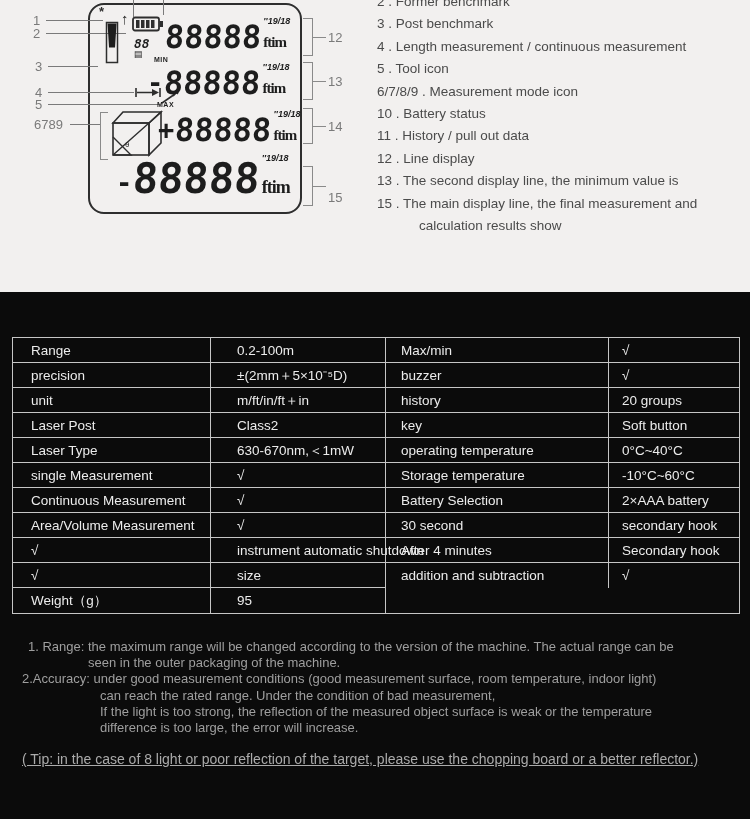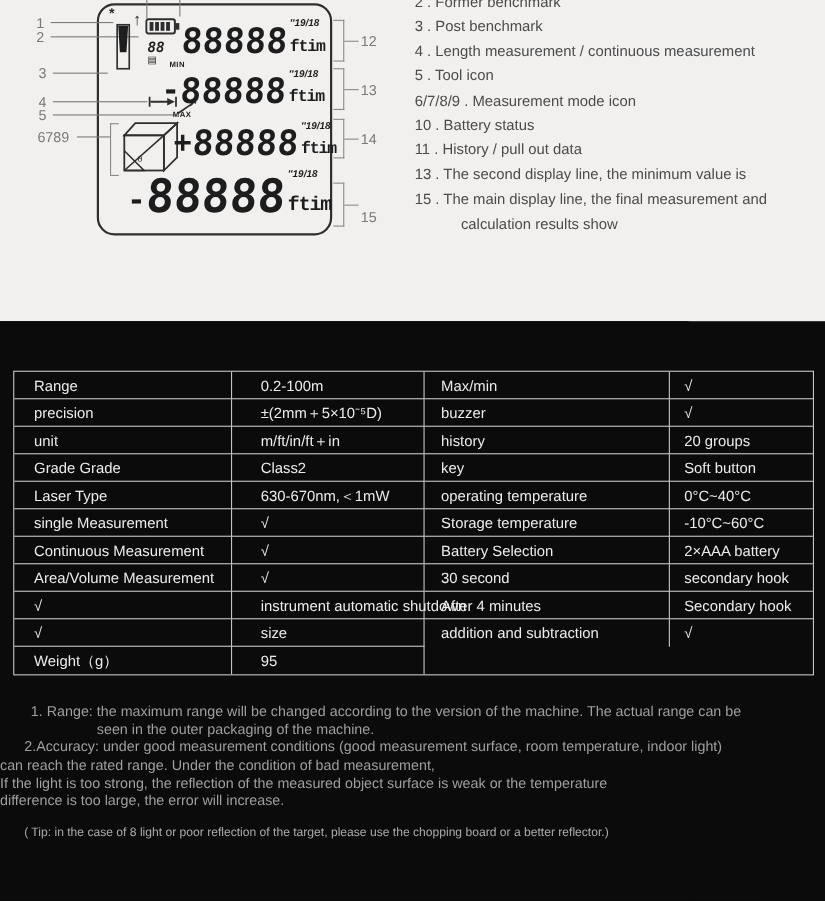--- a/index.html
+++ b/index.html
@@ -21,21 +21,21 @@
   .rbr{position:absolute;width:10px;border:1.5px solid #8a8a8a;border-left:none;}
 
   .disp{position:absolute;display:flex;align-items:flex-end;color:var(--digit);}
   .digits{font-family:"DejaVu Sans Mono",monospace;font-weight:bold;transform:skewX(-4deg);letter-spacing:0;line-height:0.76;}
   .d-s .digits{font-size:32px;}
   .d-l .digits{font-size:42px;}
   .prefix{font-family:"DejaVu Sans Mono",monospace;font-weight:bold;font-size:27px;line-height:20px;margin-right:1px;margin-bottom:2px;}
   .fr{display:flex;flex-direction:column;justify-content:space-between;margin-left:2px;}
   .d-s .fr{height:33px;} .d-l .fr{height:42px;}
   .marks{font-size:9px;font-weight:bold;font-style:italic;white-space:nowrap;}
-  .units{font-family:Liberation Mono, monospace;font-weight:bold;letter-spacing:-1px;text-align:right;}
+  .units{font-family:Liberation Serif, serif;font-weight:bold;letter-spacing:-1px;}
   .d-s .units{font-size:15px;line-height:13px;}
   .d-l .units{font-size:18px;line-height:15px;}
   .tiny-label{position:absolute;font-size:7px;font-weight:bold;color:var(--digit);letter-spacing:0.5px;}
   .hist{position:absolute;left:134px;top:38px;color:var(--digit);}
   .hist .h88{font-family:"DejaVu Sans Mono",monospace;font-weight:bold;font-style:italic;font-size:13px;line-height:12px;}
   .hist .hicon{font-size:9px;line-height:9px;}
   .laser-star{position:absolute;left:99px;top:4px;font-size:13px;font-weight:bold;color:var(--ink);}
   .pull-arrow{position:absolute;left:121px;top:12px;font-size:15px;font-weight:bold;color:var(--ink);line-height:14px;}
   .lbr{position:absolute;left:100px;top:112px;width:8px;height:48px;border:1.5px solid #8a8a8a;border-right:none;}
   .legend{position:absolute;left:377px;top:-9px;width:370px;color:var(--legend_text);font-size:13.5px;line-height:22.4px;}
@@ -46,22 +46,22 @@
   .spec-table{position:absolute;left:12px;top:45px;display:grid;grid-template-columns:198px 175px 223px 130px;border:1px solid var(--table_border);}
   .spec-cell{height:25px;line-height:25px;font-size:13.5px;color:var(--table_text);white-space:nowrap;border-right:1px solid var(--table_border);border-bottom:1px solid var(--table_border);}
   .spec-cell:nth-child(4n){border-right:none;}
   .spec-cell:nth-last-child(-n+4){border-bottom:none;}
   .spec-cell:nth-child(4n+1){padding-left:18px;}
   .spec-cell:nth-child(4n+2){padding-left:26px;}
   .spec-cell:nth-child(4n+3){padding-left:15px;}
   .spec-cell:nth-child(4n+4){padding-left:13px;}
   .notes{position:absolute;left:0;top:347px;width:750px;color:var(--note_text);font-size:13px;line-height:16.2px;}
   .note-line{white-space:nowrap;}
-  .ind0{padding-left:28px;} .ind1{padding-left:88px;} .ind2{padding-left:22px;} .ind3{}
-  .tip{position:absolute;left:22px;top:459px;color:var(--tip_text);font-size:11px;white-space:nowrap;}
+  .ind0{padding-left:28px;} .ind1{padding-left:88px;} .ind2{padding-left:22px;} .ind3{padding-left:100px;}
+  .tip{position:absolute;left:22px;top:459px;color:var(--tip_text);font-size:14px;white-space:nowrap;text-decoration:underline;}
 </style>
 </head>
 <body>
 
 <div class="stage">
 
   <div class="panel-top">
 
     <div class="lcd-outline"></div>
 
@@ -165,20 +165,21 @@
     </div>
 
     <div class="legend">
       <div>2 . Former benchmark</div>
       <div>3 . Post benchmark</div>
       <div>4 . Length measurement / continuous measurement</div>
       <div>5 . Tool icon</div>
       <div>6/7/8/9 . Measurement mode icon</div>
       <div>10 . Battery status</div>
       <div>11 . History / pull out data</div>
+      <div>12 . Line display</div>
       <div>13 . The second display line, the minimum value is</div>
       <div>15 . The main display line, the final measurement and</div>
       <div class="cont">calculation results show</div>
     </div>
   </div>
 
   <div class="panel-bottom">
 
     <div class="spec-table">
       <div class="spec-cell">Range</div>
@@ -186,21 +187,21 @@
       <div class="spec-cell">Max/min</div>
       <div class="spec-cell">√</div>
       <div class="spec-cell">precision</div>
       <div class="spec-cell">±(2mm＋5×10⁻⁵D)</div>
       <div class="spec-cell">buzzer</div>
       <div class="spec-cell">√</div>
       <div class="spec-cell">unit</div>
       <div class="spec-cell">m/ft/in/ft＋in</div>
       <div class="spec-cell">history</div>
       <div class="spec-cell">20 groups</div>
-      <div class="spec-cell">Grade Grade</div>
+      <div class="spec-cell">Laser Post</div>
       <div class="spec-cell">Class2</div>
       <div class="spec-cell">key</div>
       <div class="spec-cell">Soft button</div>
       <div class="spec-cell">Laser Type</div>
       <div class="spec-cell">630-670nm,＜1mW</div>
       <div class="spec-cell">operating temperature</div>
       <div class="spec-cell">0°C~40°C</div>
       <div class="spec-cell">single Measurement</div>
       <div class="spec-cell">√</div>
       <div class="spec-cell">Storage  temperature</div>

